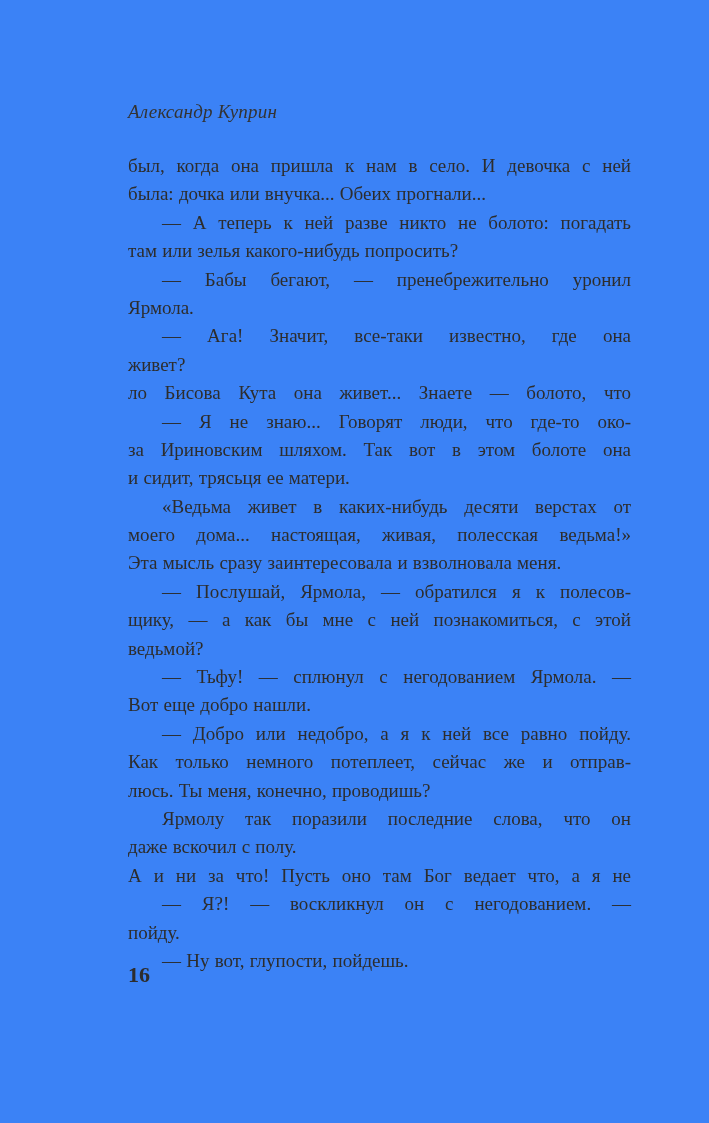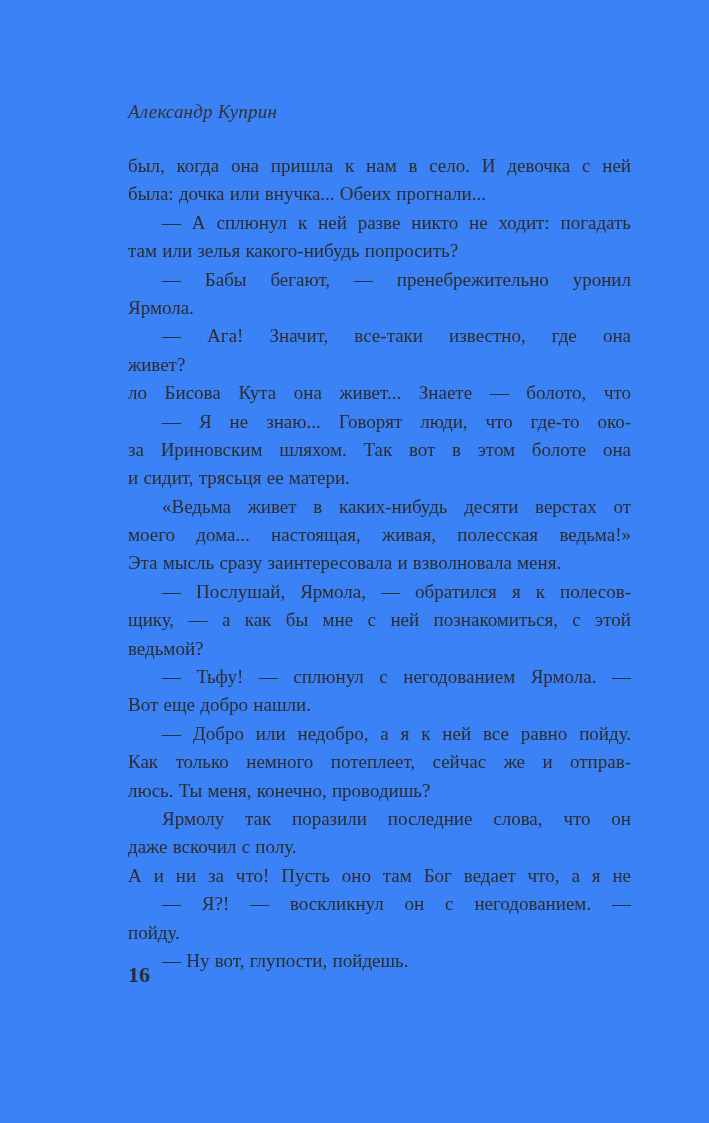--- a/index.html
+++ b/index.html
@@ -59,21 +59,21 @@
 </style>
 </head>
 <body>
 
 <div class="page">
   <div class="running-header">Александр Куприн</div>
 
   <div class="body-text">
       <div class="line">был, когда она пришла к нам в село. И девочка с ней</div>
       <div class="line last">была: дочка или внучка... Обеих прогнали...</div>
-      <div class="line indent">—  А сплюнул к ней разве никто не ходит: погадать</div>
+      <div class="line indent">—  А теперь к ней разве никто не болото: погадать</div>
       <div class="line last">там или зелья какого-нибудь попросить?</div>
       <div class="line indent">—  Бабы бегают, — пренебрежительно уронил</div>
       <div class="line last">Ярмола.</div>
       <div class="line indent">—  Ага! Значит, все-таки известно, где она</div>
       <div class="line last">живет?</div>
       <div class="line">ло Бисова Кута она живет... Знаете — болото, что</div>
       <div class="line indent">—  Я не знаю... Говорят люди, что где-то око-</div>
       <div class="line">за Ириновским шляхом. Так вот в этом болоте она</div>
       <div class="line last">и сидит, трясьця ее матери.</div>
       <div class="line indent">«Ведьма живет в каких-нибудь десяти верстах от</div>

